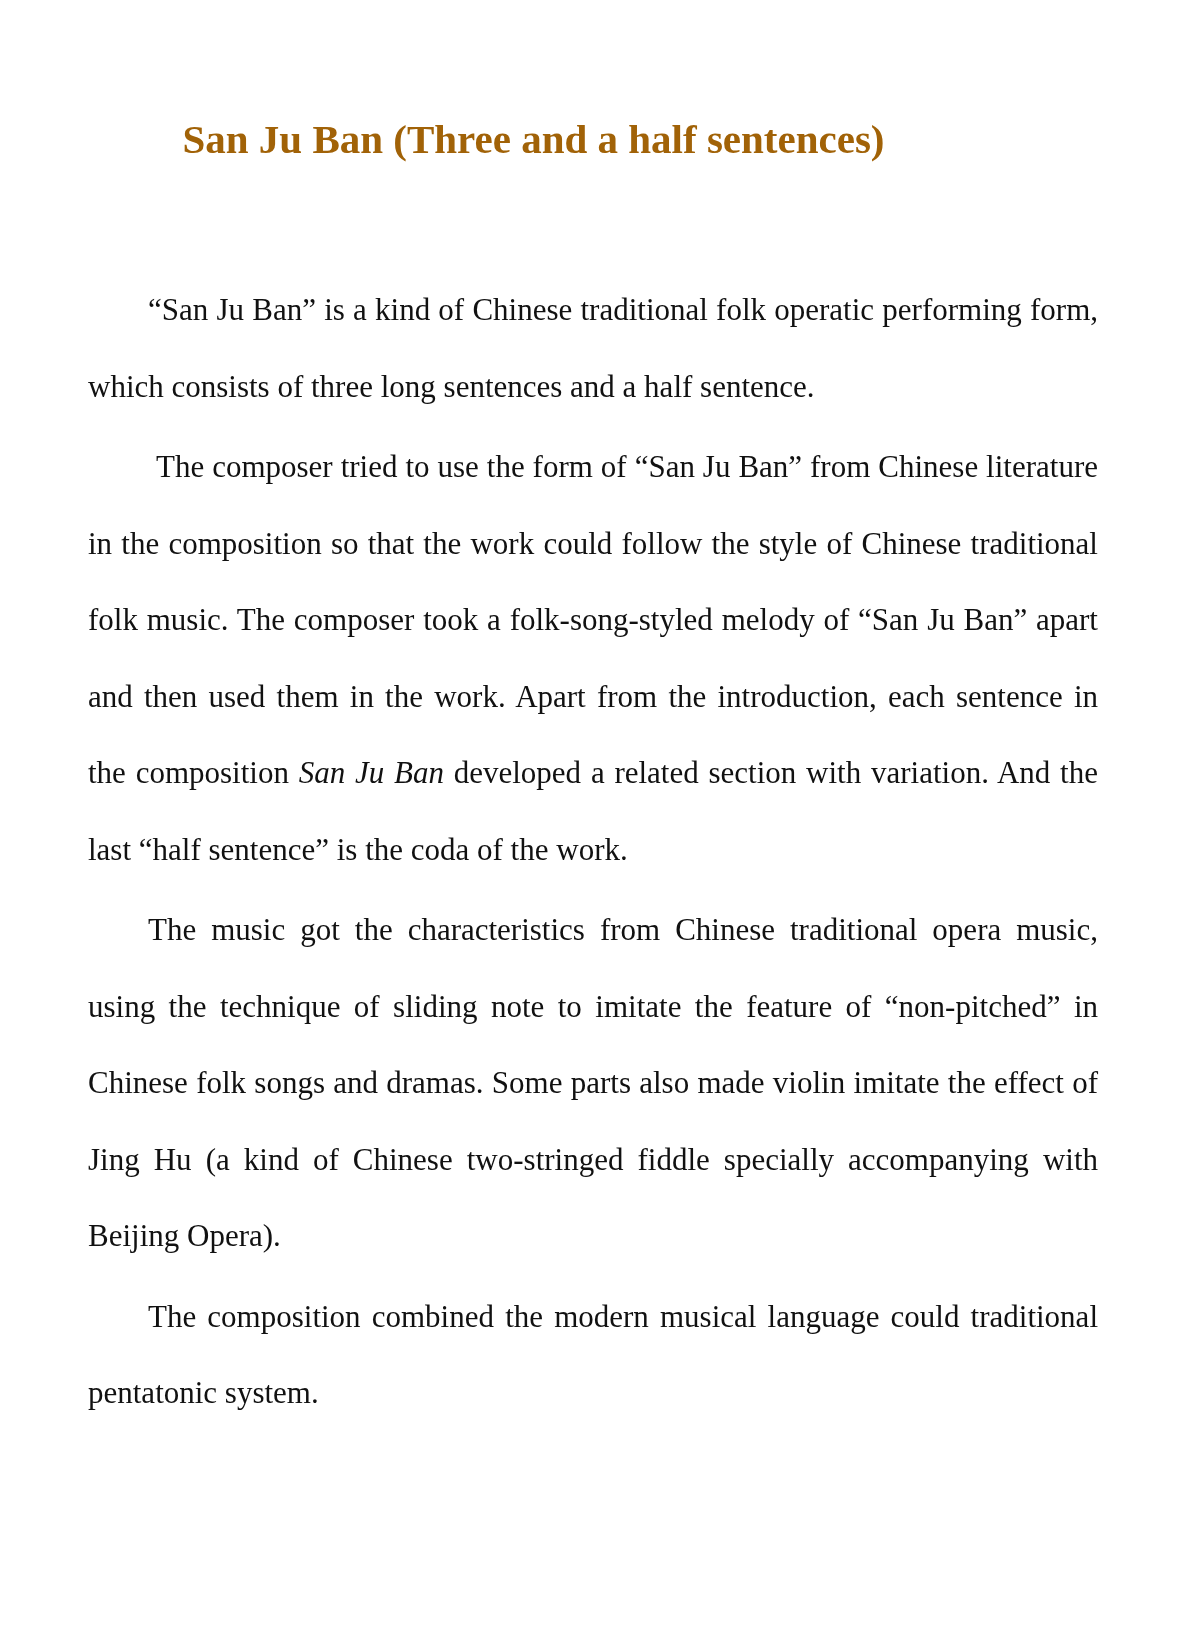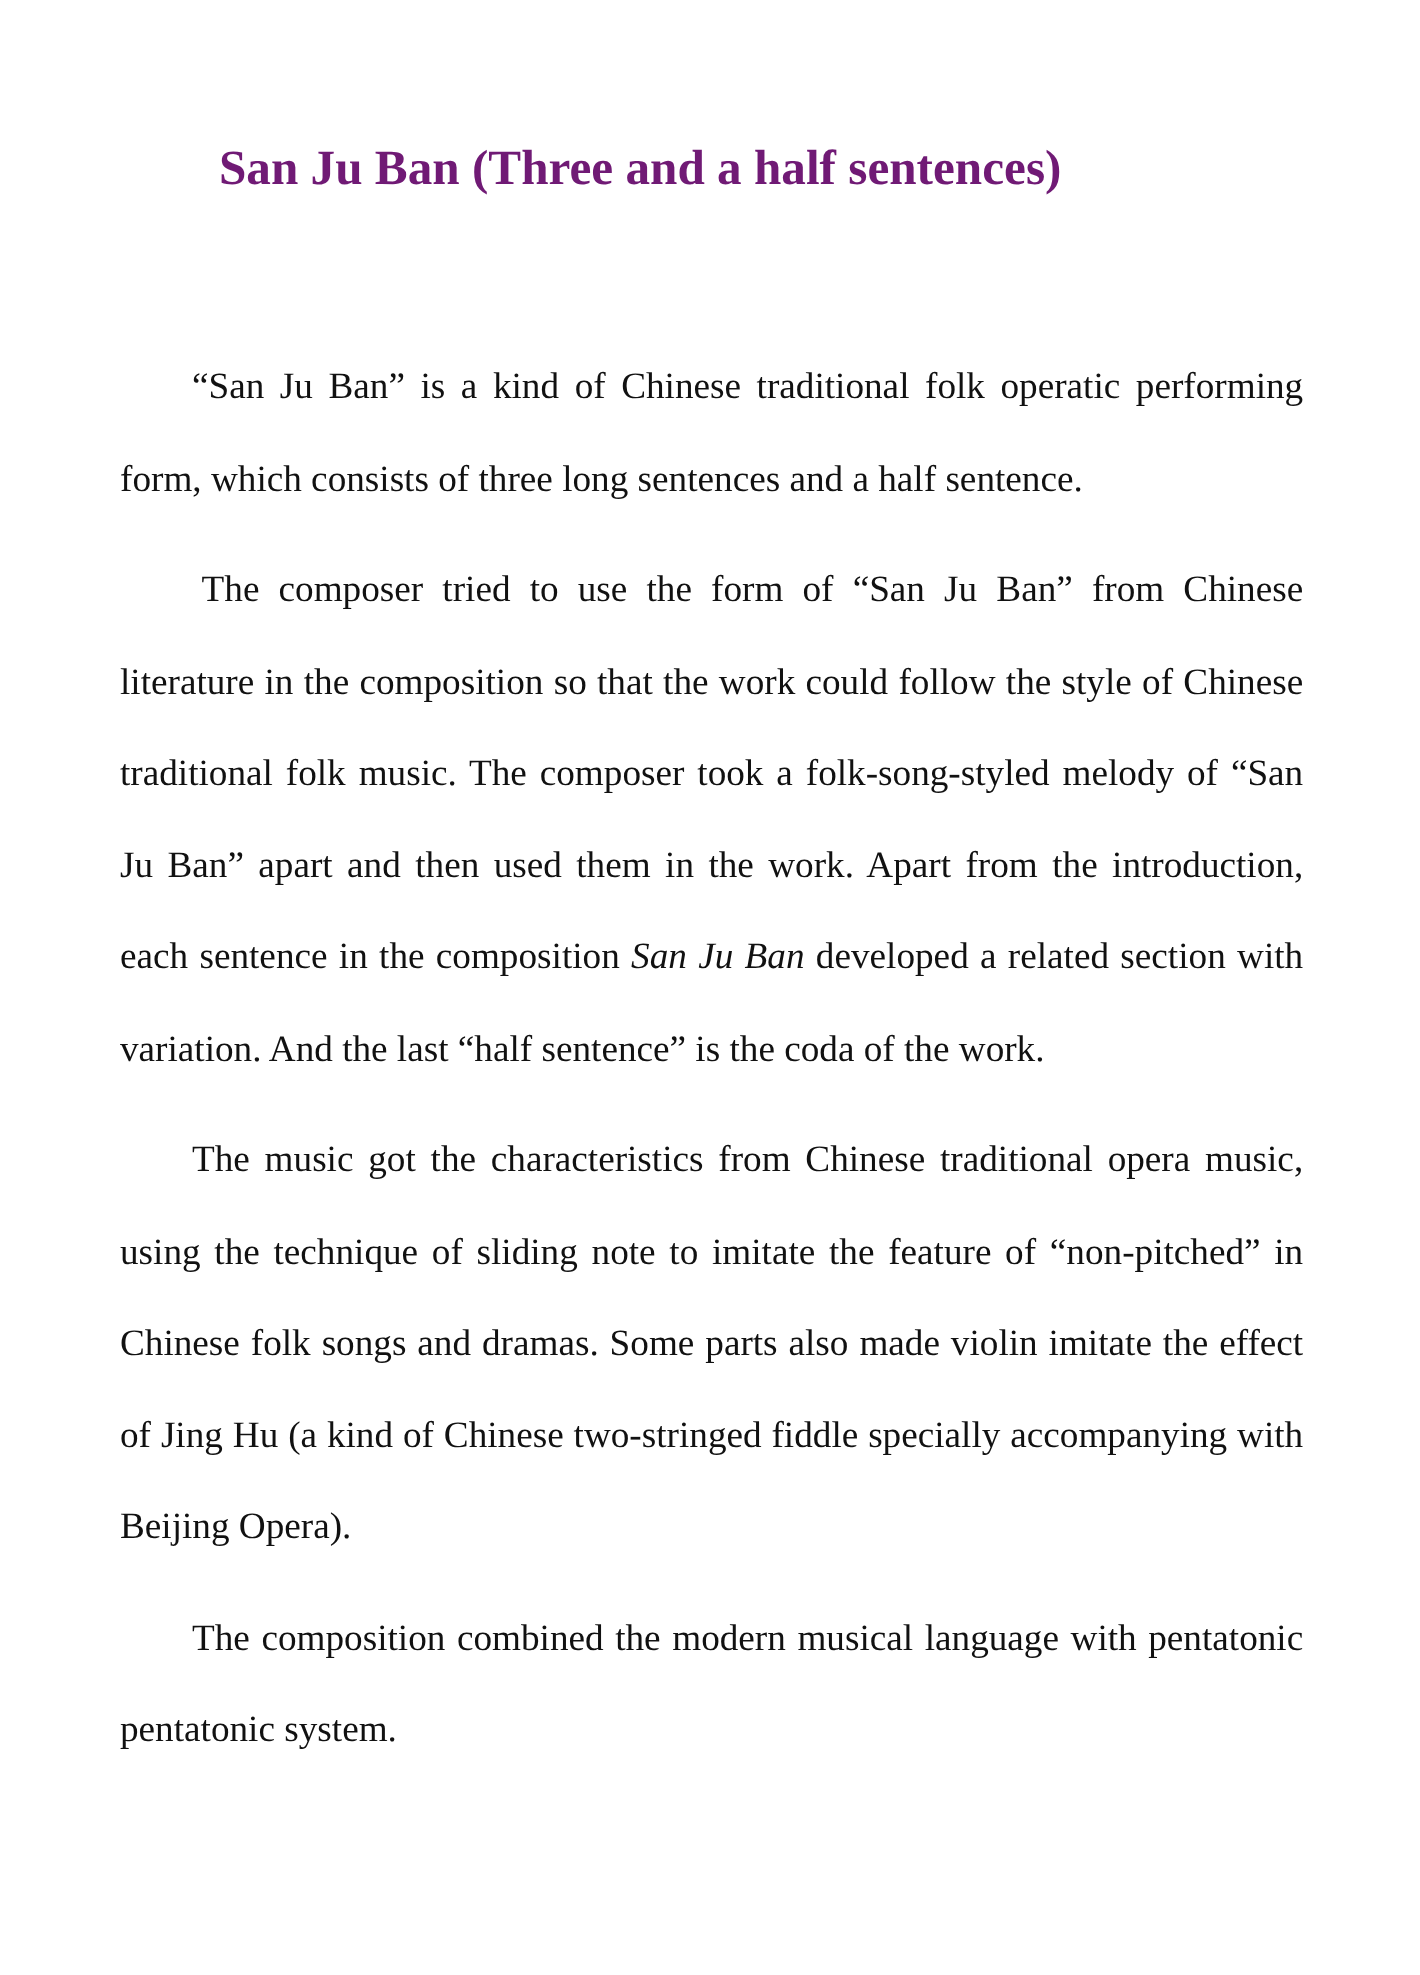--- a/index.html
+++ b/index.html
@@ -2,35 +2,35 @@
 <html><head>
 <meta charset="utf-8">
 <style>
   html, body { margin: 0; padding: 0; background: #ffffff; }
   body {
     width: 1183px; height: 1646px; position: relative; overflow: hidden;
     font-family: "Liberation Serif", "DejaVu Serif", serif; color: #111;
   }
   .title {
     position: absolute; top: 88px; left: 0; width: 1067px; text-align: center;
-    font-weight: bold; font-size: 41px; letter-spacing: 0px; color: #701a75;
+    font-weight: bold; font-size: 41px; letter-spacing: 0px; color: #a16207;
   }
   .body-text {
     position: absolute; left: 84px; width: 1018px; top: 268px;
     font-size: 31px; line-height: 76.5px; text-align: justify;
   }
-  .para { margin: 16px; text-indent: 60px; }
+  .para { margin: 4px; text-indent: 60px; }
   .para.p2 { text-indent: 68px; }
   em { }
 </style>
 </head>
 <body>
 
 <div>
   <h1 class="title">San Ju Ban (Three and a half sentences)</h1>
 
   <div class="body-text">
     <p class="para">“San Ju Ban” is a kind of Chinese traditional folk operatic performing form, which consists of three long sentences and a half sentence.</p>
     <p class="para p2"><span>The composer tried to use the form of “San Ju Ban” from Chinese literature in the composition so that the work could follow the style of Chinese traditional folk music. The composer took a folk-song-styled melody of “San Ju Ban” apart and then used them in the work. Apart from the introduction, each sentence in the composition </span><em>San Ju Ban</em><span> developed a related section with variation. And the last “half sentence” is the coda of the work.</span></p>
     <p class="para">The music got the characteristics from Chinese traditional opera music, using the technique of sliding note to imitate the feature of “non-pitched” in Chinese folk songs and dramas. Some parts also made violin imitate the effect of Jing Hu (a kind of Chinese two-stringed fiddle specially accompanying with Beijing Opera).</p>
-    <p class="para">The composition combined the modern musical language with pentatonic pentatonic system.</p>
+    <p class="para">The composition combined the modern musical language could traditional pentatonic system.</p>
   </div>
 </div>
 
 </body></html>

